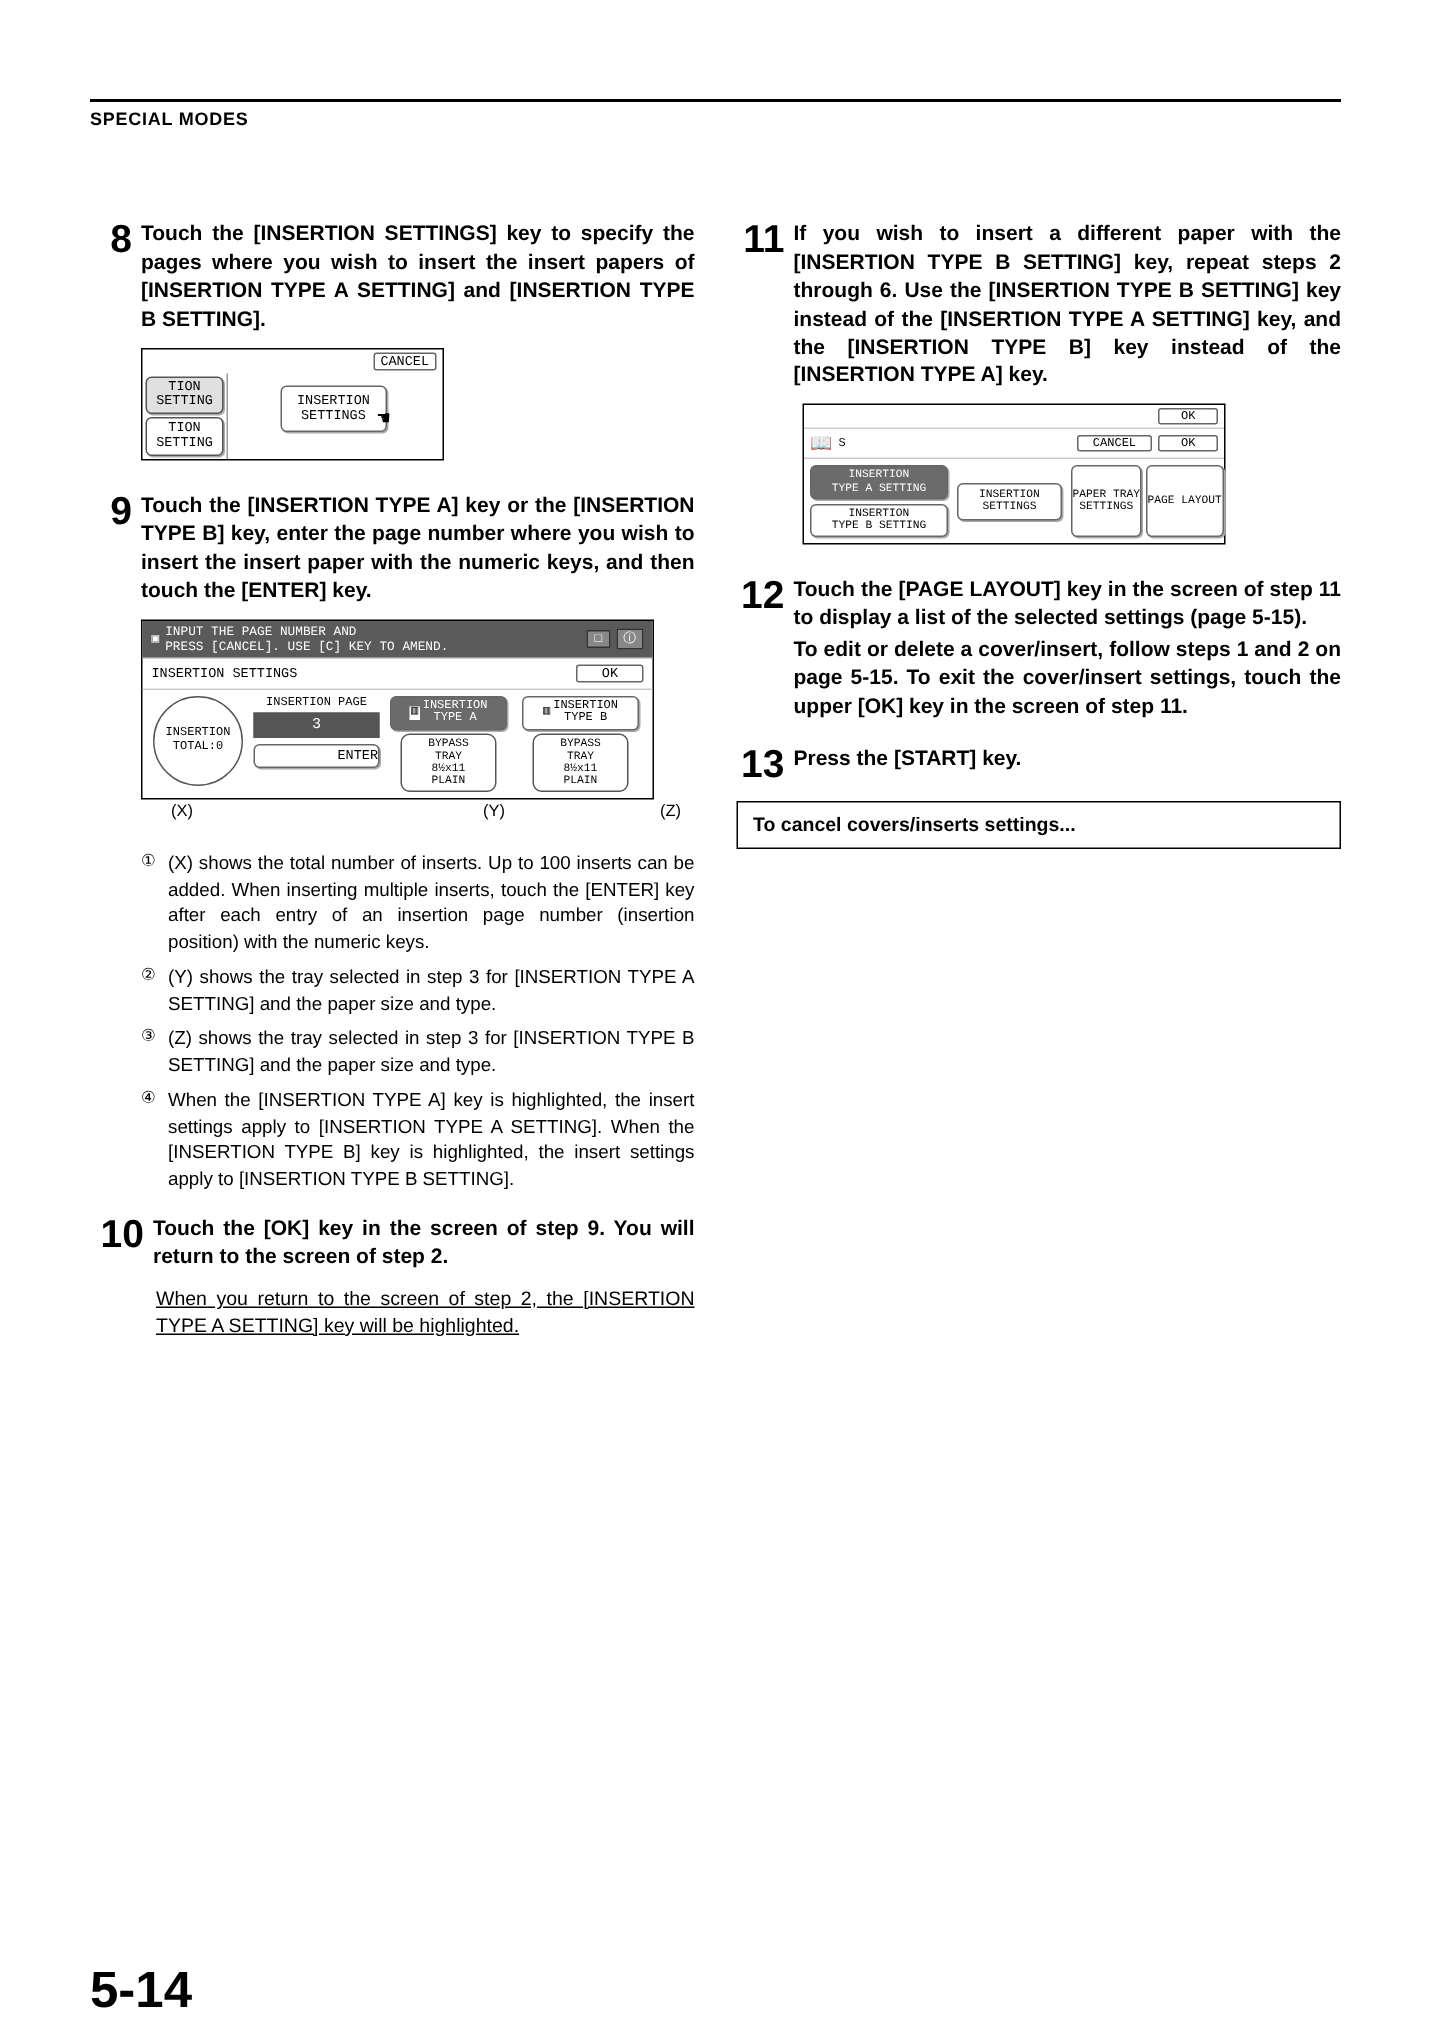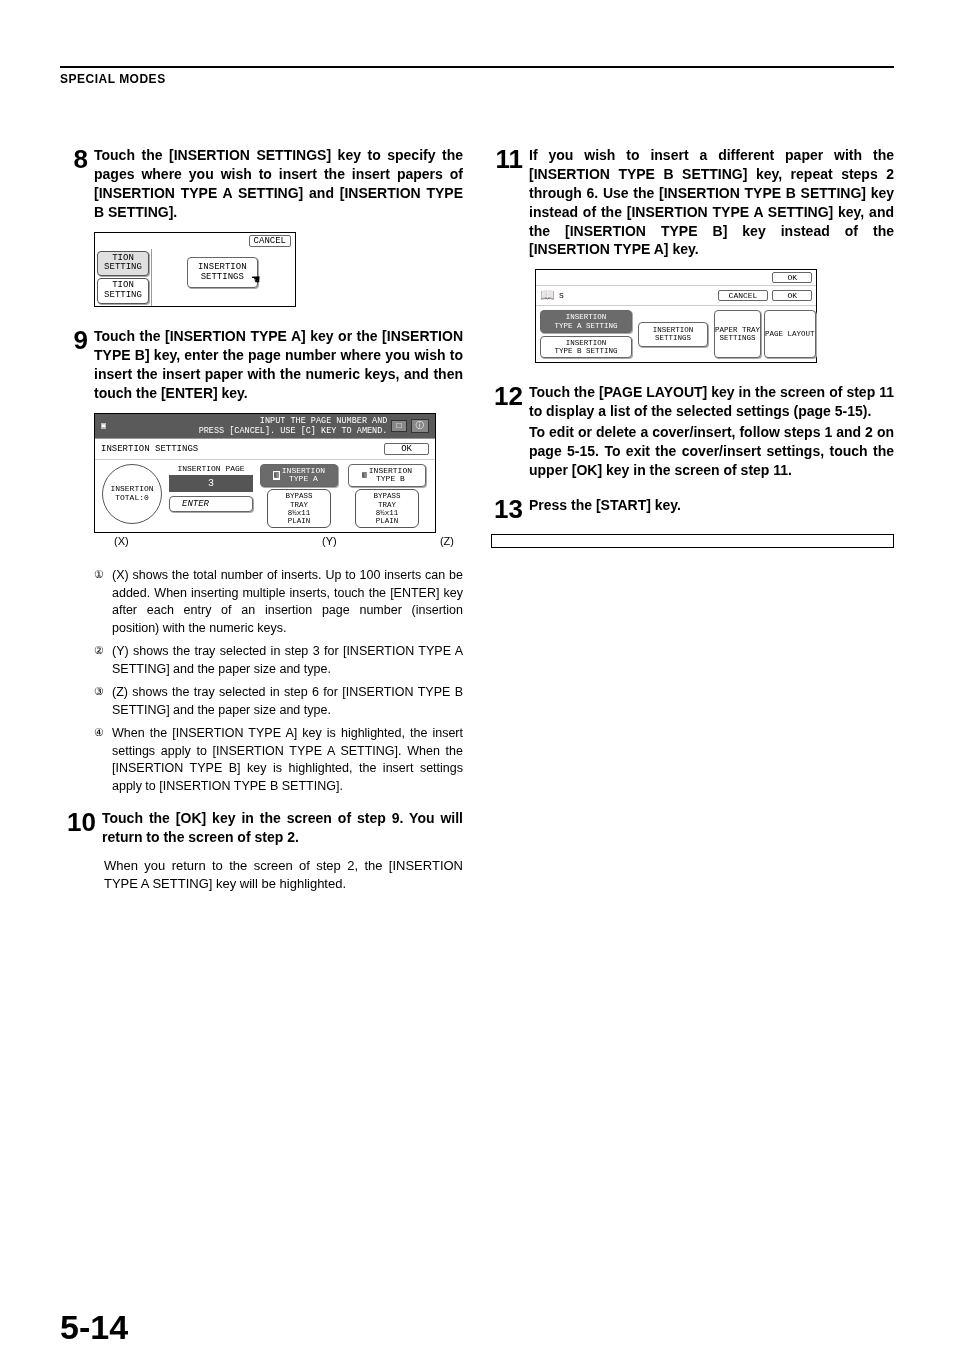--- a/index.html
+++ b/index.html
@@ -5,21 +5,21 @@
   html,body{margin:0;padding:0;background:#fff;font-family:Arial,Helvetica,sans-serif;color:#000;}
   .page{width:954px;height:1351px;position:relative;box-sizing:border-box;padding:30px 60px 30px 60px;margin-top:36px;}
   .rule{border-top:2px solid #000;margin:0 0 4px 0;}
   .header{font-size:12px;font-weight:bold;letter-spacing:0.5px;margin-bottom:60px;}
   .columns{display:flex;gap:28px;}
   .col{flex:1;min-width:0;}
   .step{display:flex;align-items:flex-start;margin-bottom:10px;}
   .step-num{font-size:26px;font-weight:bold;line-height:1;margin-right:6px;min-width:28px;text-align:right;}
   .step-num.wide{min-width:36px;}
   .step-title{font-size:14px;font-weight:bold;line-height:1.35;text-align:justify;text-justify:inter-word;}
-  .step-body{font-size:13px;line-height:1.35;text-align:justify;text-justify:inter-word;margin-left:34px;}
+  .step-body{font-size:13px;line-height:1.35;text-align:justify;text-justify:inter-word;margin-left:34px;text-decoration:underline;}
   .step-body.wide{margin-left:44px;}
   .fig{margin:10px 0 20px 34px;}
   .fig-box{border:1px solid #000;background:#fff;font-family:"Courier New",monospace;font-size:10px;}
   .btn{border:1px solid #666;border-radius:4px;padding:2px 6px;display:inline-flex;align-items:center;justify-content:center;text-align:center;background:#fff;box-shadow:1px 1px 0 #aaa;}
   .btn.flat{box-shadow:none;border-radius:2px;}
   .list{font-size:12.5px;line-height:1.4;margin-left:34px;}
   .list .item{display:flex;align-items:flex-start;margin-bottom:6px;text-align:justify;}
   .list .num{flex:0 0 18px;font-size:11px;}
   .note-box{border:1px solid #000;padding:6px 10px;font-size:13px;line-height:1.4;margin-top:12px;}
   .note-box .t{font-weight:bold;}
@@ -69,21 +69,21 @@
 
       <div class="step">
         <div class="step-num">9</div>
         <div class="step-title">Touch the [INSERTION TYPE A] key or the [INSERTION TYPE B] key, enter the page number where you wish to insert the insert paper with the numeric keys, and then touch the [ENTER] key.</div>
       </div>
       <div class="fig" style="margin-left:34px;">
         <div class="fig-box" style="width:340px;">
 
           <div style="background:#5a5a5a;color:#fff;padding:2px 6px;font-size:8.5px;display:flex;align-items:center;gap:4px;">
             <span>▣</span>
-            <span style="flex:1;text-align:right;">
+            <span style="flex:1;">
               <span>INPUT THE PAGE NUMBER AND</span><br>
               <span>PRESS [CANCEL]. USE [C] KEY TO AMEND.</span>
             </span>
             <span style="background:#888;border:1px solid #333;padding:0 4px;">□</span>
             <span style="background:#888;border:1px solid #333;padding:0 4px;">ⓘ</span>
           </div>
 
           <div style="display:flex;align-items:center;padding:4px 6px;font-size:9px;border-top:1px solid #999;">
             <span style="flex:1;">INSERTION SETTINGS</span>
             <span class="btn flat" style="font-size:9px;padding:0 16px;">OK</span>
@@ -92,21 +92,21 @@
           <div style="display:flex;align-items:flex-start;padding:4px;border-top:1px solid #ccc;gap:4px;">
 
             <div style="flex:0 0 66px;display:flex;flex-direction:column;align-items:center;">
               <div style="width:58px;height:58px;border:1px solid #555;border-radius:50%;display:flex;align-items:center;justify-content:center;font-size:8px;line-height:1.1;white-space:pre;text-align:center;">INSERTION
 TOTAL:0</div>
             </div>
 
             <div style="flex:0 0 84px;">
               <div style="font-size:8px;text-align:center;margin-bottom:2px;">INSERTION PAGE</div>
               <div style="border:1px solid #555;background:#555;color:#fff;text-align:center;font-size:10px;padding:2px 0;margin-bottom:4px;">3</div>
-              <div class="btn" style="display:block;text-align:left;font-size:9px;padding:2px 12px;font-style:italic;">ENTER</div>
+              <div class="btn" style="display:block;text-align:right;font-size:9px;padding:2px 0;">ENTER</div>
             </div>
 
             <div style="flex:0 0 84px;display:flex;flex-direction:column;align-items:center;gap:2px;">
               <div class="btn" style="width:76px;font-size:8px;line-height:1.1;white-space:pre;text-align:center;padding:2px 0;background:#6b6b6b;color:#fff;display:flex;align-items:center;gap:2px;justify-content:center;">
                 <span style="background:#fff;color:#000;padding:0 1px;">▥</span>
                 <span>INSERTION
 TYPE A</span>
               </div>
               <div style="width:62px;border:1px solid #555;border-radius:6px;font-size:7.5px;line-height:1.1;white-space:pre;text-align:center;padding:2px 0;">BYPASS
 TRAY
@@ -139,21 +139,21 @@
         <div class="item">
           <span class="num">①</span>
           <span>(X) shows the total number of inserts. Up to 100 inserts can be added. When inserting multiple inserts, touch the [ENTER] key after each entry of an insertion page number (insertion position) with the numeric keys.</span>
         </div>
         <div class="item">
           <span class="num">②</span>
           <span>(Y) shows the tray selected in step 3 for [INSERTION TYPE A SETTING] and the paper size and type.</span>
         </div>
         <div class="item">
           <span class="num">③</span>
-          <span>(Z) shows the tray selected in step 6 for [INSERTION TYPE B SETTING] and the paper size and type.</span>
+          <span>(Z) shows the tray selected in step 3 for [INSERTION TYPE B SETTING] and the paper size and type.</span>
         </div>
         <div class="item">
           <span class="num">④</span>
           <span>When the [INSERTION TYPE A] key is highlighted, the insert settings apply to [INSERTION TYPE A SETTING]. When the [INSERTION TYPE B] key is highlighted, the insert settings apply to [INSERTION TYPE B SETTING].</span>
         </div>
       </div>
 
       <div class="step" style="margin-top:14px;">
         <div class="step-num wide">10</div>
         <div class="step-title">Touch the [OK] key in the screen of step 9. You will return to the screen of step 2.</div>
@@ -206,19 +206,20 @@
           <div class="step-title" style="margin-top:2px;">To edit or delete a cover/insert, follow steps 1 and 2 on page 5-15. To exit the cover/insert settings, touch the upper [OK] key in the screen of step 11.</div>
         </div>
       </div>
 
       <div class="step" style="margin-top:16px;">
         <div class="step-num wide" style="min-width:32px;">13</div>
         <div class="step-title">Press the [START] key.</div>
       </div>
 
       <div class="note-box">
+        <div class="t">To cancel covers/inserts settings...</div>
       </div>
 
     </div>
   </div>
 
   <div class="page-num">5-14</div>
 </div>
 
 </body></html>

